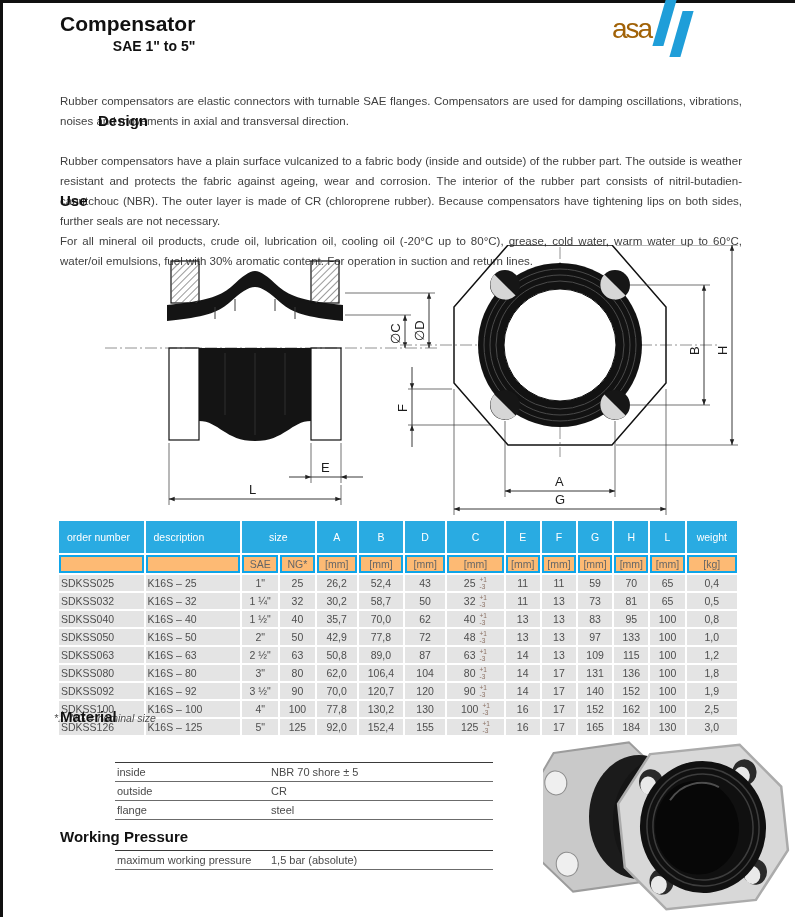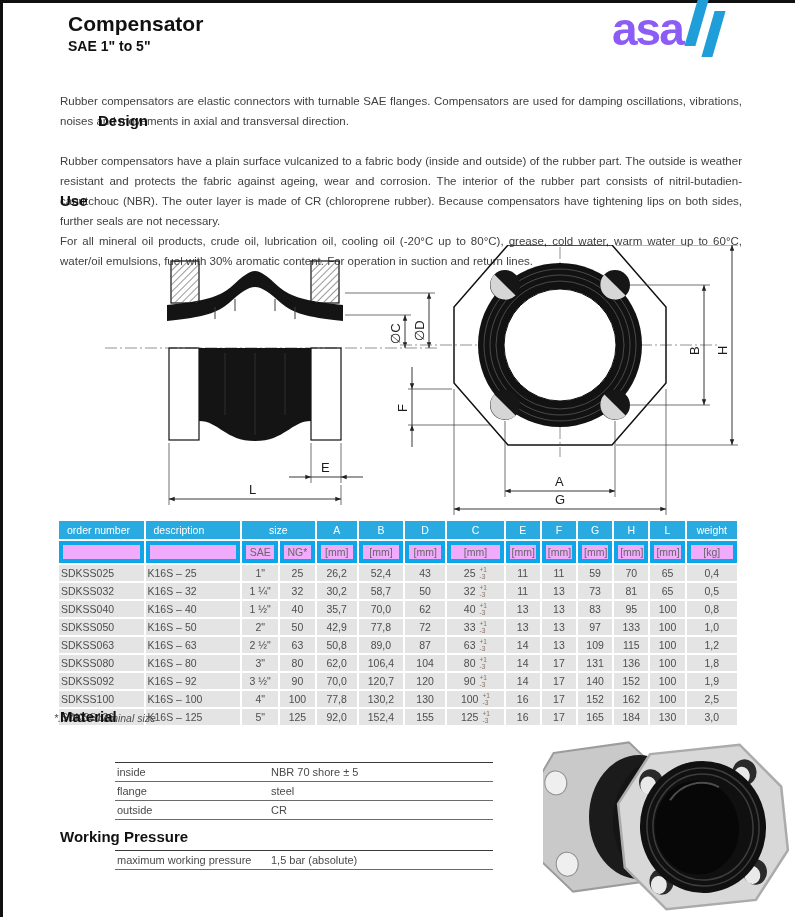--- a/index.html
+++ b/index.html
@@ -2,25 +2,25 @@
 <html><head>
 <meta charset="utf-8">
 <style>
   html,body{margin:0;padding:0;background:#fff;}
   .page{position:relative;width:795px;height:917px;background:#fff;overflow:hidden;
         font-family:"Liberation Sans",sans-serif;color:#3e3e3e;}
   .edge-top{position:absolute;top:0;left:0;width:795px;height:3px;background:#101010;}
   .edge-left{position:absolute;top:0;left:0;width:3px;height:917px;background:#101010;}
 
   
-  .titleblock{position:absolute;left:68px;top:12px;}
+  .titleblock{position:absolute;left:60px;top:12px;text-align:right;}
   .title{font-size:21px;font-weight:bold;color:#111;letter-spacing:0;}
   .subtitle{font-size:14px;font-weight:bold;color:#111;margin-top:2px;}
   .logo{position:absolute;left:612px;top:0;display:flex;align-items:flex-start;}
-  .logo-text{font-size:46px;font-weight:bold;color:#8b5cf6;letter-spacing:-2px;line-height:58px;}
+  .logo-text{font-size:28px;font-weight:normal;color:#a16207;letter-spacing:-2px;line-height:58px;}
   .logo-slashes{display:flex;margin-left:8px;}
   .slash{width:11px;height:46px;background:#1f9ed9;transform:skewX(-16deg);}
   .slash.s1{margin-top:0;}
   .slash.s2{margin-left:6px;margin-top:11px;}
 
   
   .para{position:absolute;left:60px;width:682px;font-size:11.5px;line-height:20px;
         text-align:justify;color:#3e3e3e;margin-top:15px;}
   .intro{top:76px;}
   .h2{position:absolute;left:60px;font-size:15px;font-weight:bold;color:#111;}
@@ -36,24 +36,24 @@
   .drawing text{font-family:"Liberation Sans",sans-serif;font-size:13px;fill:#1c1c1c;}
   .cl{stroke:#777;stroke-width:0.8;stroke-dasharray:12 3 2 3;fill:none;}
   .dim{stroke:#222;stroke-width:0.9;fill:none;}
   .ext{stroke:#333;stroke-width:0.7;fill:none;}
   .outline{stroke:#111;fill:none;}
 
   
   .dtable{position:absolute;left:57px;top:519px;width:682px;border-collapse:separate;
           border-spacing:2px;table-layout:fixed;font-size:10.5px;color:#4e4e4e;}
   .dtable th{background:#29abe2;color:#fff;font-weight:normal;font-size:10.5px;
-             height:16px;padding:1px 2px;overflow:hidden;white-space:nowrap;}
+             height:16px;padding:8px 2px;overflow:hidden;white-space:nowrap;}
   .dtable th.lft{text-align:left;padding-left:8px;}
   .dtable td{text-align:center;height:16px;padding:0 2px;overflow:hidden;white-space:nowrap;}
-  .dtable tr.units td{background:#f0abfc;border:4px solid #0ea5e9;color:#666;height:14px;margin-left:40px;}
+  .dtable tr.units td{background:#fdba74;border:2px solid #0ea5e9;color:#666;height:14px;margin-left:40px;}
   .dtable tbody td{background:#e4e4e4;}
   .dtable tbody td.left{text-align:left;}
   .dtable td.c-col .cv{display:inline-block;vertical-align:middle;}
   .dtable td.c-col .tol{display:inline-flex;flex-direction:column;vertical-align:middle;
         margin-left:4px;font-size:6.5px;line-height:7px;color:#8a6f62;text-align:left;}
   .footnote{position:absolute;left:54px;top:712px;font-size:10.5px;font-style:italic;color:#4e4e4e;}
 
   
   .spec{position:absolute;left:115px;width:378px;border-collapse:collapse;
         font-size:11px;color:#4a4a4a;}
@@ -315,21 +315,21 @@
           <td>0,8</td>
         </tr>
         <tr>
           <td class="left">SDKSS050</td>
           <td class="left">K16S – 50</td>
           <td>2"</td>
           <td>50</td>
           <td>42,9</td>
           <td>77,8</td>
           <td>72</td>
-          <td class="c-col"><span class="cv">33</span><span class="tol">
+          <td class="c-col"><span class="cv">48</span><span class="tol">
               <span>+1</span>
               <span>-3</span>
             </span></td>
           <td>13</td>
           <td>13</td>
           <td>97</td>
           <td>133</td>
           <td>100</td>
           <td>1,0</td>
         </tr>
@@ -433,26 +433,26 @@
   <div class="footnote">*... NG = nominal size</div>
 
   <div class="h2 material">Material</div>
   <table class="spec mat">
     <tbody>
         <tr>
       <td class="lbl">inside</td>
       <td>NBR 70 shore ± 5</td>
     </tr>
     <tr>
+      <td class="lbl">outside</td>
+      <td>CR</td>
+    </tr>
+    <tr>
       <td class="lbl">flange</td>
       <td>steel</td>
-    </tr>
-    <tr>
-      <td class="lbl">outside</td>
-      <td>CR</td>
     </tr>
   </tbody>
     </table>
 
   <div class="h2 pressure">Working Pressure</div>
   <table class="spec wp">
     <tbody>
         <tr>
       <td class="lbl">maximum working pressure</td>
       <td>1,5 bar (absolute)</td>

